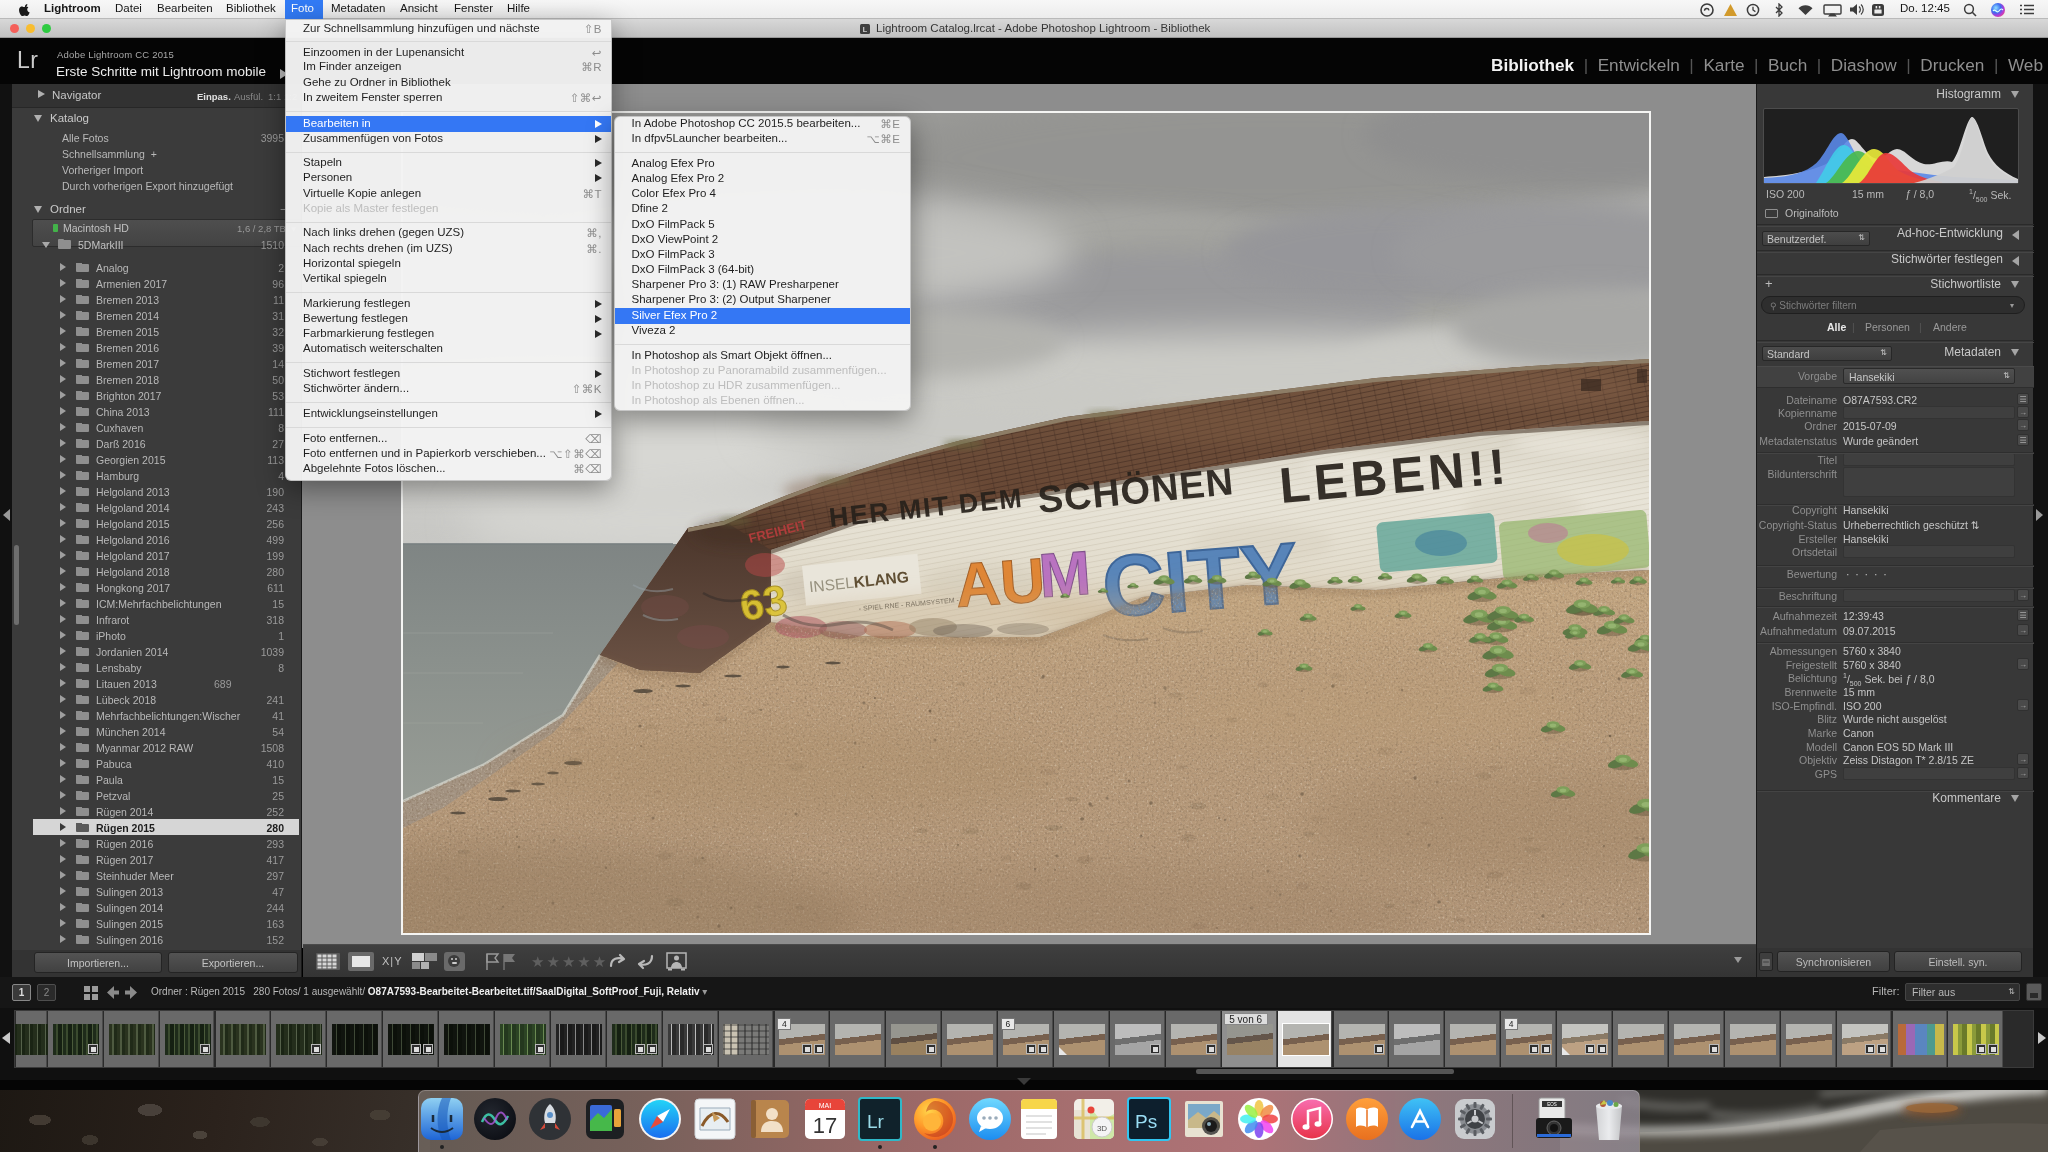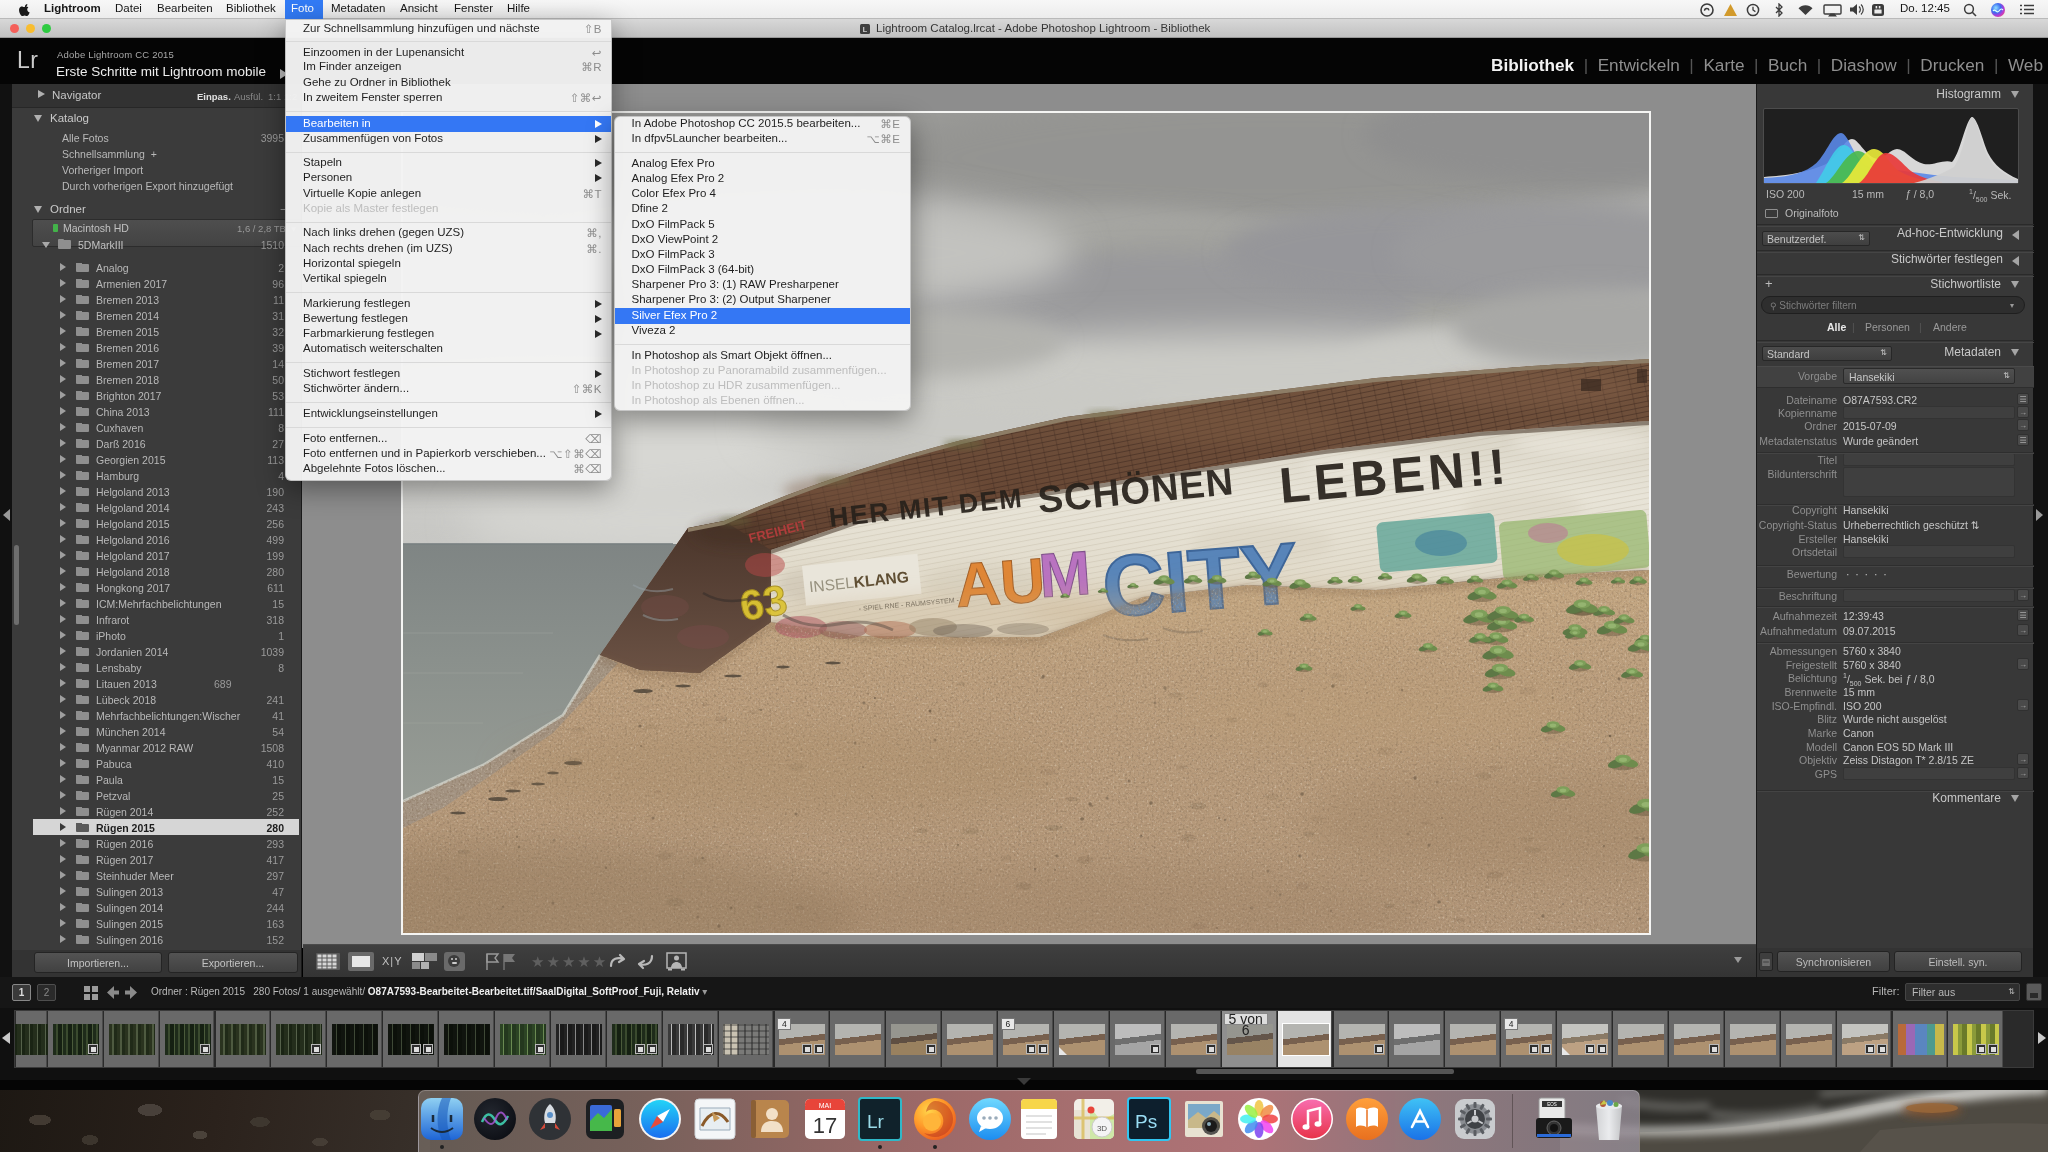--- a/index.html
+++ b/index.html
@@ -1407,21 +1407,21 @@
         </div>
       </div>
       <div class="ab" style="left:1150.8px;top:0;width:54.9px;height:58px;background:#696969;border-right:1px solid #4a4a4a">
         <div class="ab" style="left:5.0px;top:13px;width:46px;height:31px;background:linear-gradient(173deg,#b4b4b0 0 42%,#77604e 42% 58%,#ad9170 58%)"></div>
         <div class="ab" style="left:40.0px;top:33px;width:10px;height:10px;background:#2e2e2e;border:1px solid #b9b9b9">
           <div class="ab" style="left:2px;top:2px;width:5px;height:5px;background:#ddd"></div>
         </div>
       </div>
       <div class="ab" style="left:1206.7px;top:0;width:54.9px;height:58px;background:#8f8f8f;border-right:1px solid #4a4a4a">
         <div class="ab" style="left:4.9px;top:13px;width:46px;height:31px;background:linear-gradient(173deg,#96968f 0 40%,#5f4f42 40% 56%,#99815f 56%);opacity:.9"></div>
-        <div class="ab" style="left:2px;top:2px;width:44px;height:12px;background:#ddd;border:1px solid #888;font-size:14px;color:#222;text-align:center;line-height:11px">5 von 6</div>
+        <div class="ab" style="left:2px;top:2px;width:44px;height:12px;background:#ddd;border:1px solid #888;font-size:10px;color:#222;text-align:center;line-height:11px">5 von 6</div>
       </div>
       <div class="ab" style="left:1262.6px;top:0;width:54.9px;height:58px;background:#e4e4e4;border-right:1px solid #4a4a4a">
         <div class="ab" style="left:5.0px;top:13px;width:46px;height:31px;background:linear-gradient(173deg,#b4b4b0 0 42%,#77604e 42% 58%,#ad9170 58%);outline:1px solid #fff"></div>
       </div>
       <div class="ab" style="left:1318.5px;top:0;width:54.9px;height:58px;background:#696969;border-right:1px solid #4a4a4a">
         <div class="ab" style="left:5.0px;top:13px;width:46px;height:31px;background:linear-gradient(173deg,#b4b4b0 0 42%,#77604e 42% 58%,#ad9170 58%)"></div>
         <div class="ab" style="left:40.0px;top:33px;width:10px;height:10px;background:#2e2e2e;border:1px solid #b9b9b9">
           <div class="ab" style="left:2px;top:2px;width:5px;height:5px;background:#ddd"></div>
         </div>
       </div>

